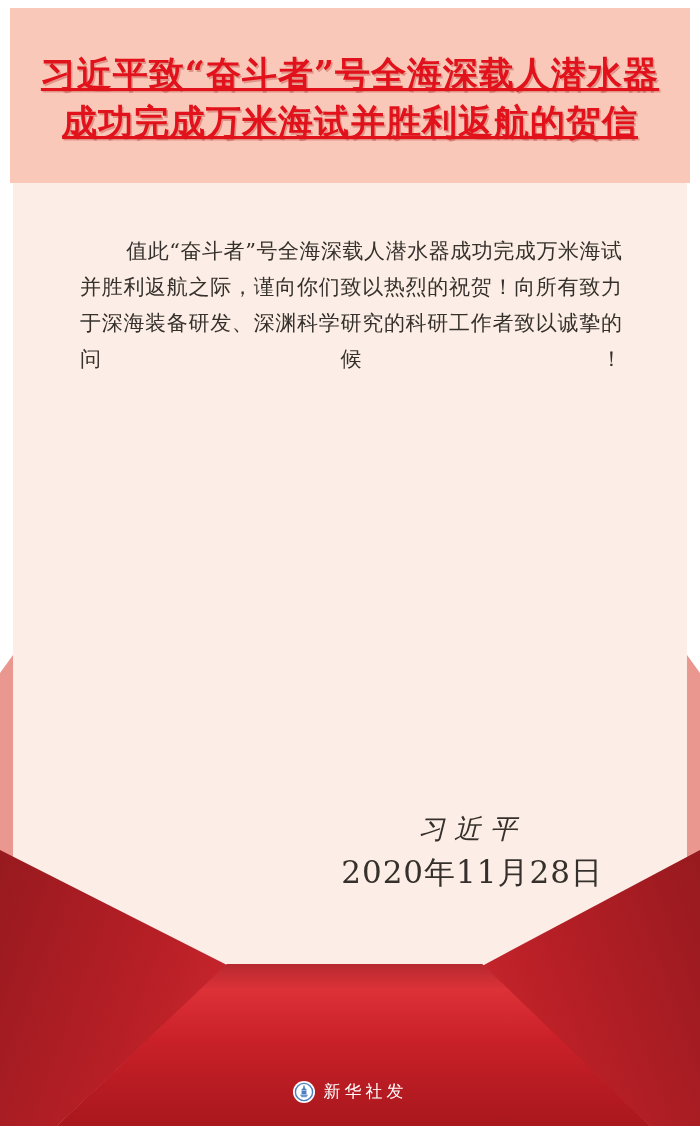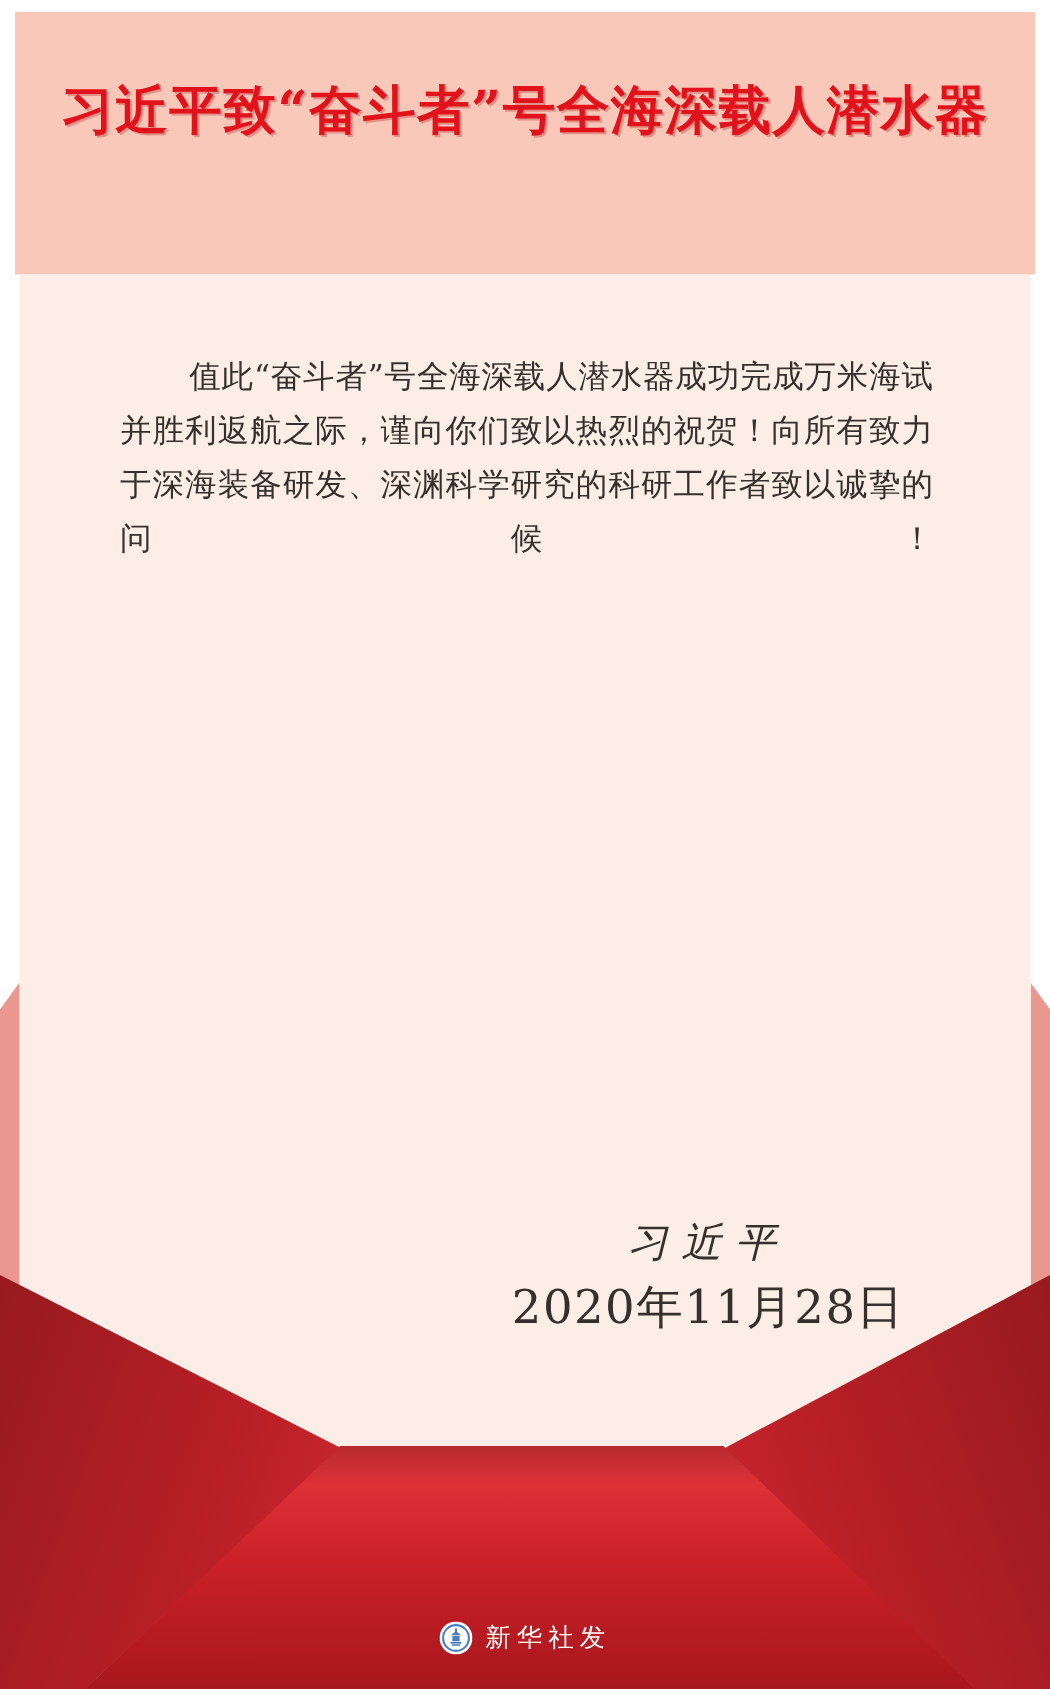--- a/index.html
+++ b/index.html
@@ -10,20 +10,21 @@
   
   .banner{
     position:absolute;left:10px;right:10px;top:8px;height:175px;
     background:#fac8b8;padding-top:42px;box-sizing:border-box;
   }
   .title-line{
     height:48px;line-height:48px;text-align:center;
     font-size:35px;font-weight:bold;color:#e1121b;letter-spacing:1px;
     text-shadow:1.5px 1.5px 0 rgba(160,10,10,.28);
     white-space:nowrap;
+    text-decoration:underline;
   }
   
   .paper{
     position:absolute;left:13px;right:13px;top:183px;height:781px;
     background:#fceee6;z-index:1;
   }
   .letter-body{
     position:absolute;left:67px;width:542px;top:50px;
     color:#35302c;font-size:21px;line-height:36px;
     text-align:justify;text-align-last:justify;
@@ -72,20 +73,21 @@
     font-family:"DejaVu Serif","Liberation Serif",serif;
   }
 </style>
 </head>
 <body>
 
 <div class="page">
 
   <div class="banner">
     <div class="title-line">习近平致“奋斗者”号全海深载人潜水器</div>
+    <div class="title-line">成功完成万米海试并胜利返航的贺信</div>
   </div>
 
   <div class="paper">
     <div class="letter-body">
       <p>值此“奋斗者”号全海深载人潜水器成功完成万米海试并胜利返航之际，谨向你们致以热烈的祝贺！向所有致力于深海装备研发、深渊科学研究的科研工作者致以诚挚的问候！</p>
     </div>
     <div class="signature">
       <div class="sig-name">习近平</div>
       <div class="sig-date">2020年11月28日</div>
     </div>

